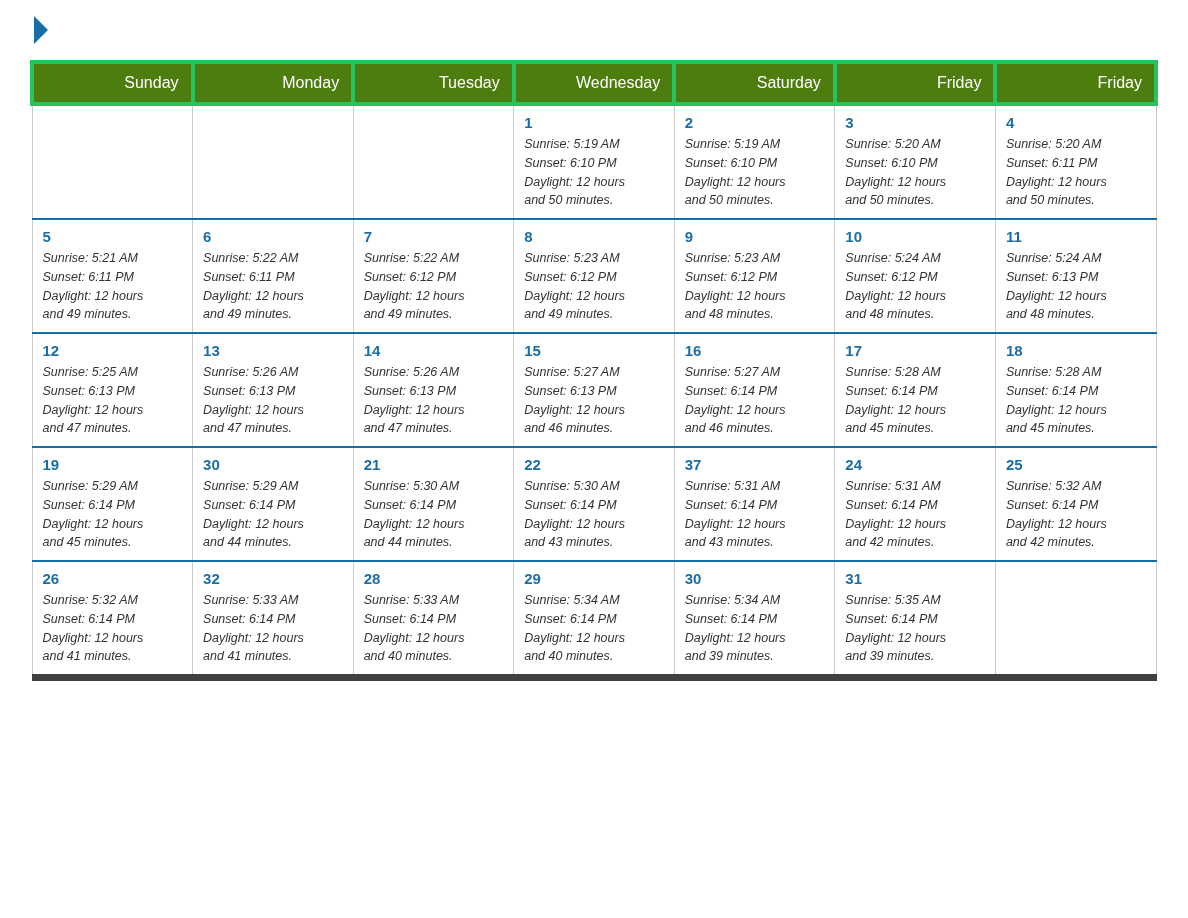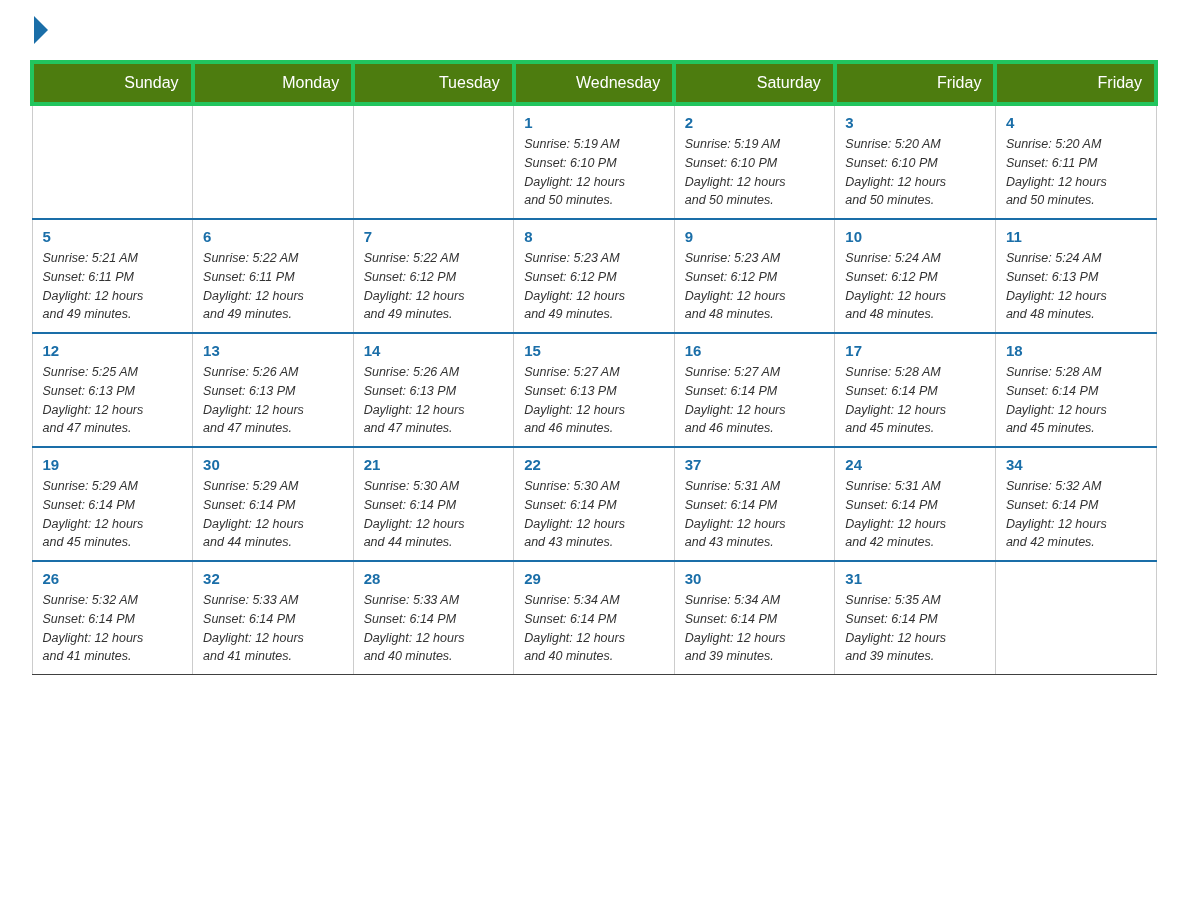--- a/index.html
+++ b/index.html
@@ -93,21 +93,21 @@
     .day-info {
       font-size: 12.5px;
       color: #333;
       line-height: 1.5;
       font-style: italic;
     }
     .calendar tr td {
       border-bottom: 2px solid #1a6ea8;
     }
     .calendar tr:last-child td {
-      border-bottom: 1px solid #404040;
+      border-bottom: 7px solid #404040;
     }
     .empty-cell {
       background: #fff;
     }
   </style>
 </head>
 <body>
 
 <div class="header">
   <div class="logo">
@@ -308,21 +308,21 @@
 and 43 minutes.</div>
         </td>
         <td>
           <span class="day-number">24</span>
           <div class="day-info" style="white-space: pre-line;">Sunrise: 5:31 AM
 Sunset: 6:14 PM
 Daylight: 12 hours
 and 42 minutes.</div>
         </td>
         <td>
-          <span class="day-number">34</span>
+          <span class="day-number">25</span>
           <div class="day-info" style="white-space: pre-line;">Sunrise: 5:32 AM
 Sunset: 6:14 PM
 Daylight: 12 hours
 and 42 minutes.</div>
         </td>
       </tr>
       <tr>
         <td>
           <span class="day-number">26</span>
           <div class="day-info" style="white-space: pre-line;">Sunrise: 5:32 AM

